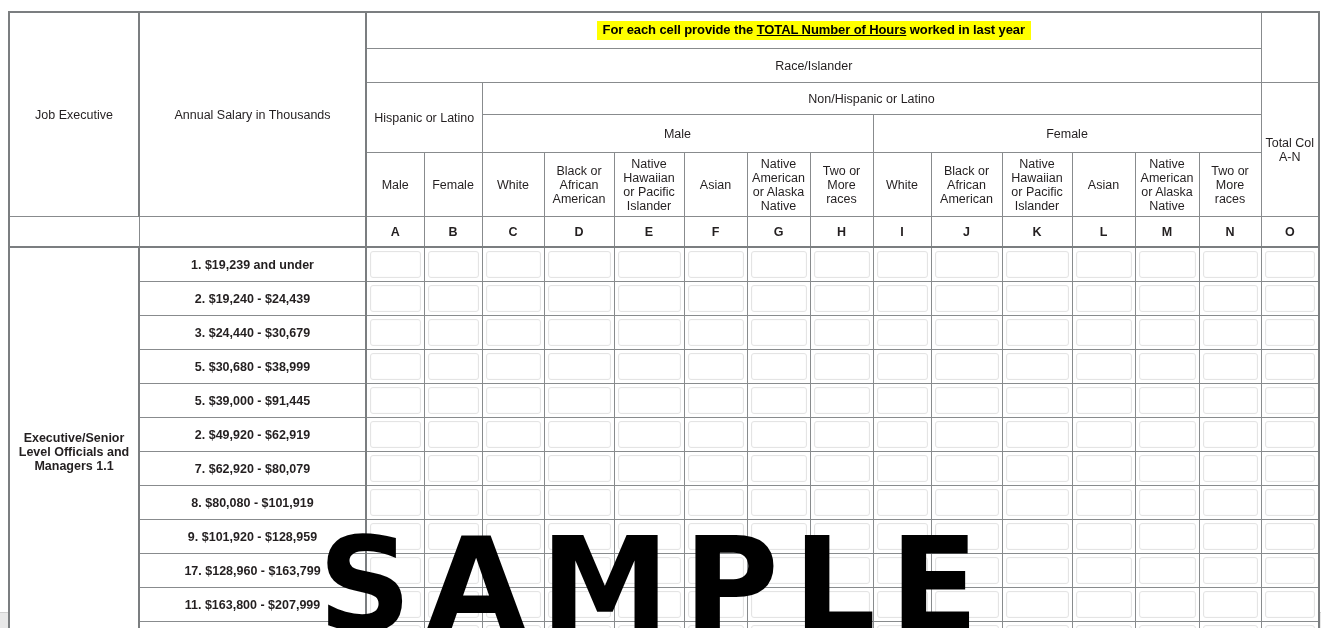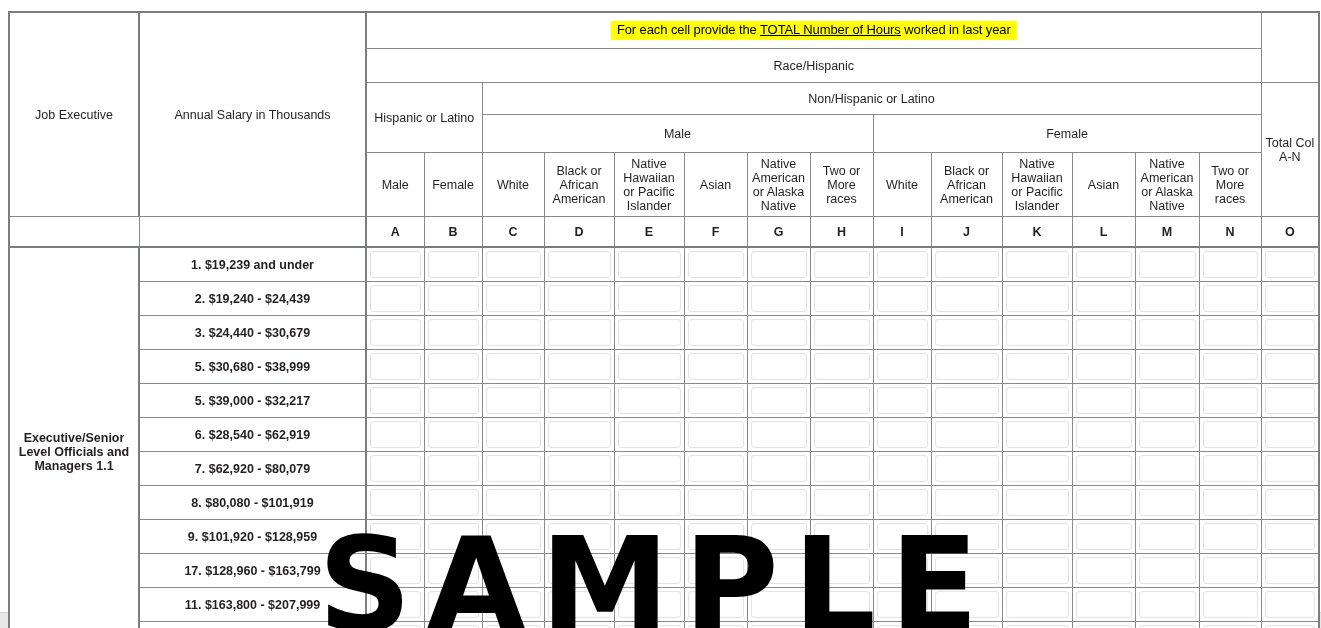--- a/index.html
+++ b/index.html
@@ -63,21 +63,21 @@
   .thickline-b { border-bottom: 2px solid #7b7e80 !important; }
 
   
   .banner-cell {
     height: 33px;
     text-align: center;
   }
   .banner-text {
     display: inline-block;
     background: #ffff00;
-    font-weight: normal;
+    font-weight: bold;
     font-size: 13px;
     color: #000000;
     padding: 2px 6px 3px 6px;
     letter-spacing: -0.1px;
     white-space: nowrap;
     text-align: right;
   }
   .banner-text u {
     text-decoration: underline;
   }
@@ -176,21 +176,21 @@
       <tr>
         <td rowspan="5" class="outer-l outer-t corner-title thickline-r">Job Executive</td>
         <td rowspan="5" class="outer-t corner-title thickline-r">Annual Salary in Thousands</td>
         <td colspan="14" class="banner-cell outer-t">
           <span class="banner-text"><span>For each cell provide the </span><u>TOTAL Number of Hours</u><span> worked in last year</span></span>
         </td>
         <td rowspan="2" class="outer-t outer-r"></td>
       </tr>
 
       <tr>
-        <td colspan="14" class="h-race">Race/Hispanic</td>
+        <td colspan="14" class="h-race">Race/Islander</td>
       </tr>
 
       <tr>
         <td colspan="2" rowspan="2" class="h-ethn">Hispanic or Latino</td>
         <td colspan="12" class="h-ethn">Non/Hispanic or Latino</td>
         <td rowspan="3" class="total-head outer-r">Total Col A-N</td>
       </tr>
 
       <tr>
         <td colspan="6" class="h-sex">Male</td>
@@ -421,69 +421,69 @@
             <div class="entry-box"></div>
           </td>
           <td class="entry">
             <div class="entry-box"></div>
           </td>
           <td class="entry outer-r">
             <div class="entry-box"></div>
           </td>
         </tr>
         <tr class="datarow">
-          <td class="salary-cell thickline-r">5. $39,000 - $32,217</td>
-          <td class="entry">
-            <div class="entry-box"></div>
-          </td>
-          <td class="entry">
-            <div class="entry-box"></div>
-          </td>
-          <td class="entry">
-            <div class="entry-box"></div>
-          </td>
-          <td class="entry">
-            <div class="entry-box"></div>
-          </td>
-          <td class="entry">
-            <div class="entry-box"></div>
-          </td>
-          <td class="entry">
-            <div class="entry-box"></div>
-          </td>
-          <td class="entry">
-            <div class="entry-box"></div>
-          </td>
-          <td class="entry">
-            <div class="entry-box"></div>
-          </td>
-          <td class="entry">
-            <div class="entry-box"></div>
-          </td>
-          <td class="entry">
-            <div class="entry-box"></div>
-          </td>
-          <td class="entry">
-            <div class="entry-box"></div>
-          </td>
-          <td class="entry">
-            <div class="entry-box"></div>
-          </td>
-          <td class="entry">
-            <div class="entry-box"></div>
-          </td>
-          <td class="entry">
-            <div class="entry-box"></div>
-          </td>
-          <td class="entry outer-r">
-            <div class="entry-box"></div>
-          </td>
-        </tr>
-        <tr class="datarow">
-          <td class="salary-cell thickline-r">6. $28,540 - $62,919</td>
+          <td class="salary-cell thickline-r">5. $39,000 - $91,445</td>
+          <td class="entry">
+            <div class="entry-box"></div>
+          </td>
+          <td class="entry">
+            <div class="entry-box"></div>
+          </td>
+          <td class="entry">
+            <div class="entry-box"></div>
+          </td>
+          <td class="entry">
+            <div class="entry-box"></div>
+          </td>
+          <td class="entry">
+            <div class="entry-box"></div>
+          </td>
+          <td class="entry">
+            <div class="entry-box"></div>
+          </td>
+          <td class="entry">
+            <div class="entry-box"></div>
+          </td>
+          <td class="entry">
+            <div class="entry-box"></div>
+          </td>
+          <td class="entry">
+            <div class="entry-box"></div>
+          </td>
+          <td class="entry">
+            <div class="entry-box"></div>
+          </td>
+          <td class="entry">
+            <div class="entry-box"></div>
+          </td>
+          <td class="entry">
+            <div class="entry-box"></div>
+          </td>
+          <td class="entry">
+            <div class="entry-box"></div>
+          </td>
+          <td class="entry">
+            <div class="entry-box"></div>
+          </td>
+          <td class="entry outer-r">
+            <div class="entry-box"></div>
+          </td>
+        </tr>
+        <tr class="datarow">
+          <td class="salary-cell thickline-r">2. $49,920 - $62,919</td>
           <td class="entry">
             <div class="entry-box"></div>
           </td>
           <td class="entry">
             <div class="entry-box"></div>
           </td>
           <td class="entry">
             <div class="entry-box"></div>
           </td>
           <td class="entry">

